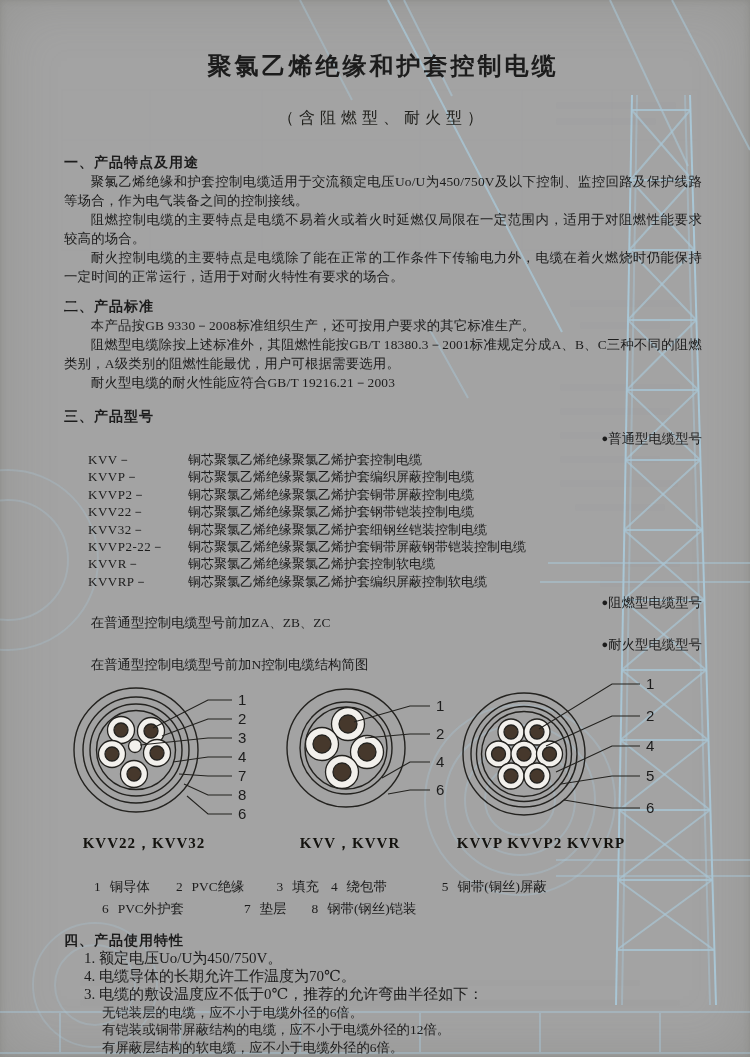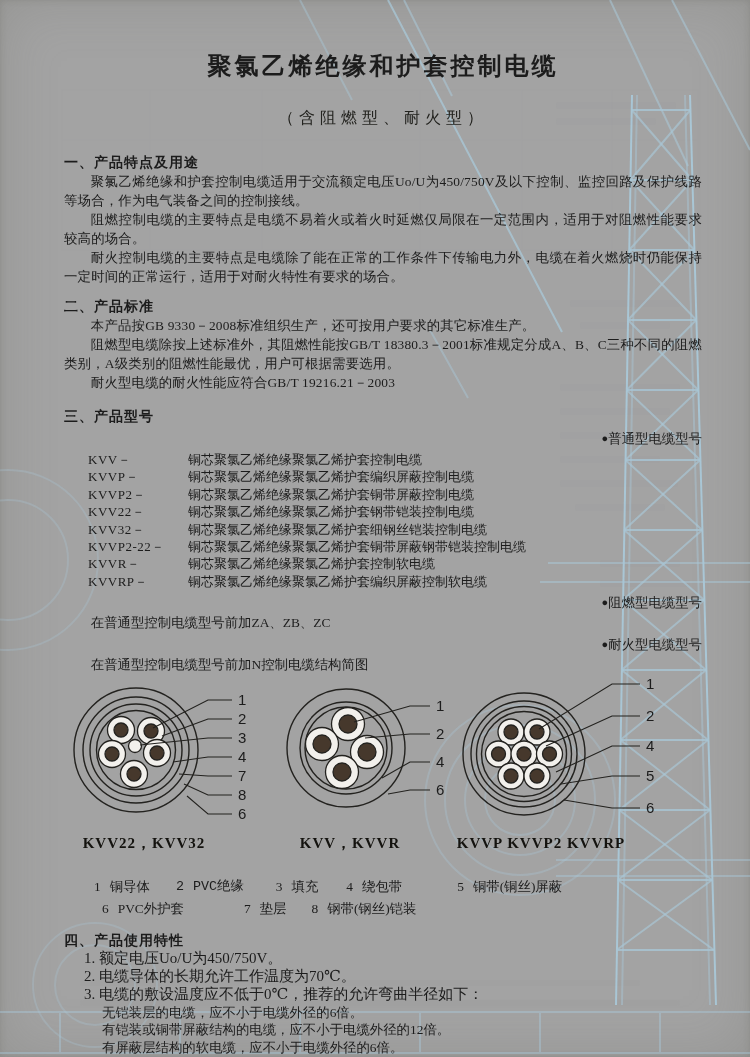--- a/index.html
+++ b/index.html
@@ -25,23 +25,23 @@
   .model-code{min-width:100px;letter-spacing:0.5px;font-family:"Liberation Serif","DejaVu Serif",serif;}
   .note-line{font-size:13.4px;line-height:18px;margin-left:2em;margin-top:2px;}
   .diagrams{position:relative;height:192px;margin-top:2px;}
   .diag{position:absolute;top:0;}
   .diag svg text{font-family:"Liberation Sans","DejaVu Sans",sans-serif;}
   .diag svg text.cap{font-family:"Liberation Serif","DejaVu Serif",serif;font-weight:bold;letter-spacing:1px;}
   .legend{margin-top:8px;font-size:13.4px;}
   .legend-row{display:flex;line-height:22px;}
   .legend-item .num{margin-right:9px;}
   .lr1 .legend-item{margin-left:30px;}
-  .lr1 .legend-item:nth-child(2){margin-left:26px;font-family:Liberation Mono, monospace;}
+  .lr1 .legend-item:nth-child(2){margin-left:26px;}
   .lr1 .legend-item:nth-child(3){margin-left:32px;}
-  .lr1 .legend-item:nth-child(4){margin-left:28px;}
+  .lr1 .legend-item:nth-child(4){margin-left:12px;}
   .lr1 .legend-item:nth-child(5){margin-left:55px;}
   .lr2 .legend-item{margin-left:38px;}
   .lr2 .legend-item:nth-child(2){margin-left:60px;}
   .lr2 .legend-item:nth-child(3){margin-left:25px;}
   .s4{margin-top:12px;}
   .use-item{font-size:15px;line-height:17.8px;margin-left:20px;}
   .use-sub{font-size:13.4px;line-height:17.8px;margin-left:38px;}
 </style>
 </head>
 <body>
@@ -358,21 +358,21 @@
       <div class="legend-row lr2">
         <span class="legend-item"><span class="num">6</span><span>PVC外护套</span></span>
         <span class="legend-item"><span class="num">7</span><span>垫层</span></span>
         <span class="legend-item"><span class="num">8</span><span>钢带(钢丝)铠装</span></span>
       </div>
     </div>
 
     <div class="s4">
       <div class="sec-head">四、产品使用特性</div>
       <div class="use-item">1. 额定电压Uo/U为450/750V。</div>
-      <div class="use-item">2. 电缆导体的长期允许工作温度为70℃。</div>
+      <div class="use-item">4. 电缆导体的长期允许工作温度为70℃。</div>
       <div class="use-item">3. 电缆的敷设温度应不低于0℃，推荐的允许弯曲半径如下：</div>
       <div class="use-sub">无铠装层的电缆，应不小于电缆外径的6倍。</div>
       <div class="use-sub">有铠装或铜带屏蔽结构的电缆，应不小于电缆外径的12倍。</div>
       <div class="use-sub">有屏蔽层结构的软电缆，应不小于电缆外径的6倍。</div>
     </div>
 
   </div>
 </div>
 
 </body></html>

